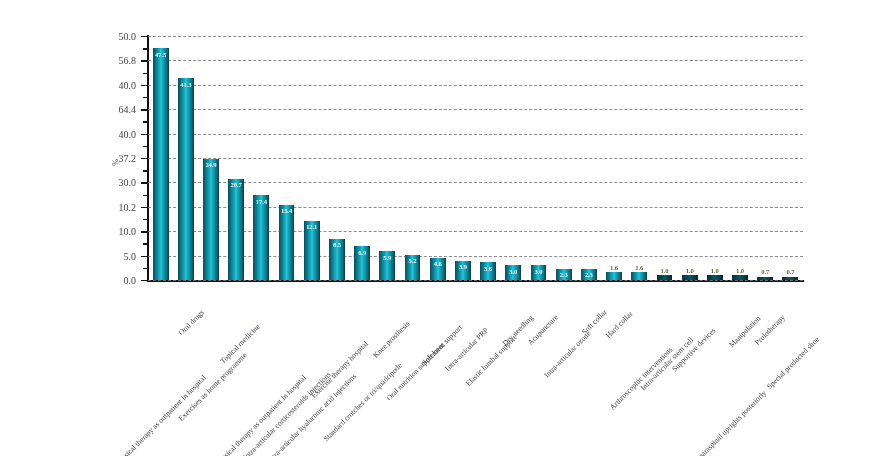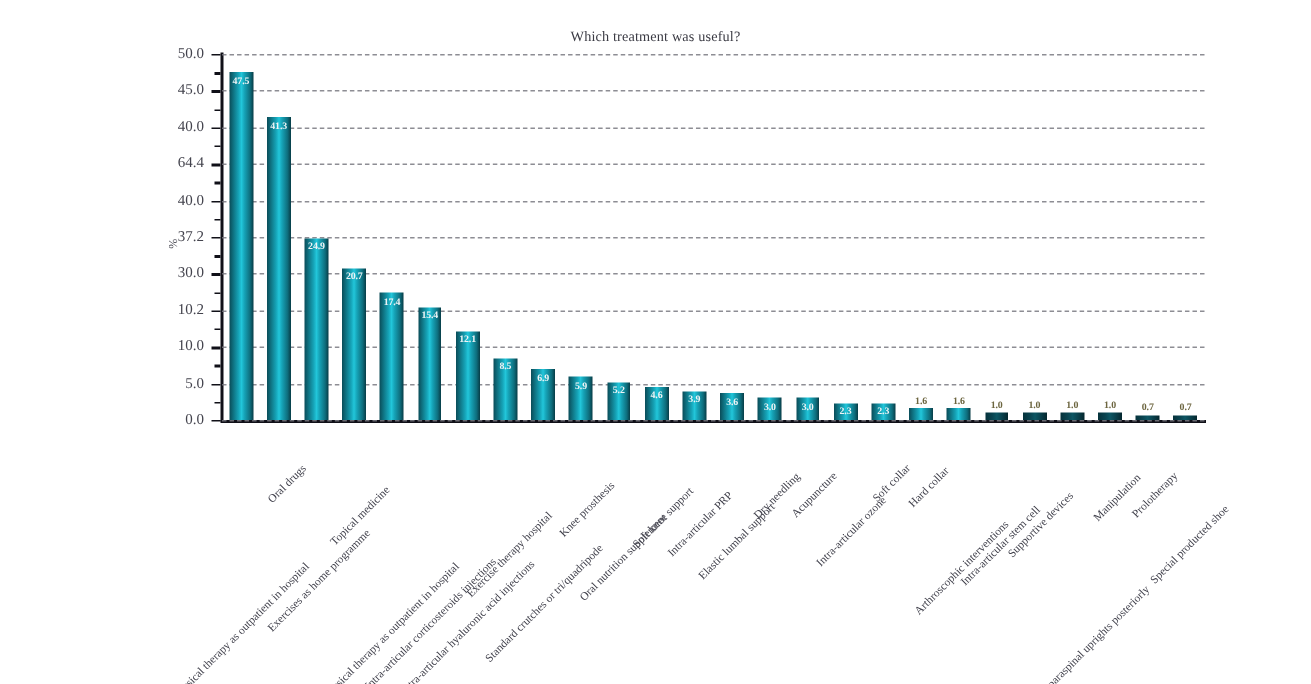--- a/index.html
+++ b/index.html
@@ -166,21 +166,20 @@
     text-align: right;
     font-family: "Liberation Serif", "DejaVu Serif", serif;
     pointer-events: auto;
   }
 </style>
 </head>
 <body>
 
 <div id="chart-root">
 
-  <div class="chart-title">Which treatment was useful?</div>
 
   <div class="y-axis-title">%</div>
 
   <div class="y-axis-spine"></div>
   <div class="x-axis-spine"></div>
 
   <div class="plot-area" id="plot-area">
       <div class="gridline" style="top: 244px;"></div>
       <div class="gridline" style="top: 219.6px;"></div>
       <div class="gridline" style="top: 195.2px;"></div>
@@ -278,21 +277,21 @@
       <div class="y-tick-mark" style="top: 109.2px;"></div>
       <div class="y-tick-label-wrap" style="top: 109.2px;">
         <div class="y-tick-label">64.4</div>
       </div>
       <div class="y-tick-mark" style="top: 84.8px;"></div>
       <div class="y-tick-label-wrap" style="top: 84.8px;">
         <div class="y-tick-label">40.0</div>
       </div>
       <div class="y-tick-mark" style="top: 60.4px;"></div>
       <div class="y-tick-label-wrap" style="top: 60.4px;">
-        <div class="y-tick-label">45.0</div>
+        <div class="y-tick-label">56.8</div>
       </div>
       <div class="y-tick-mark" style="top: 36px;"></div>
       <div class="y-tick-label-wrap" style="top: 36px;">
         <div class="y-tick-label">50.0</div>
       </div>
       <div class="y-tick-mark" style="top: 267.8px; left: 143px; width: 4px;"></div>
       <div class="y-tick-mark" style="top: 243.4px; left: 143px; width: 4px;"></div>
       <div class="y-tick-mark" style="top: 219px; left: 143px; width: 4px;"></div>
       <div class="y-tick-mark" style="top: 194.6px; left: 143px; width: 4px;"></div>
       <div class="y-tick-mark" style="top: 170.2px; left: 143px; width: 4px;"></div>

